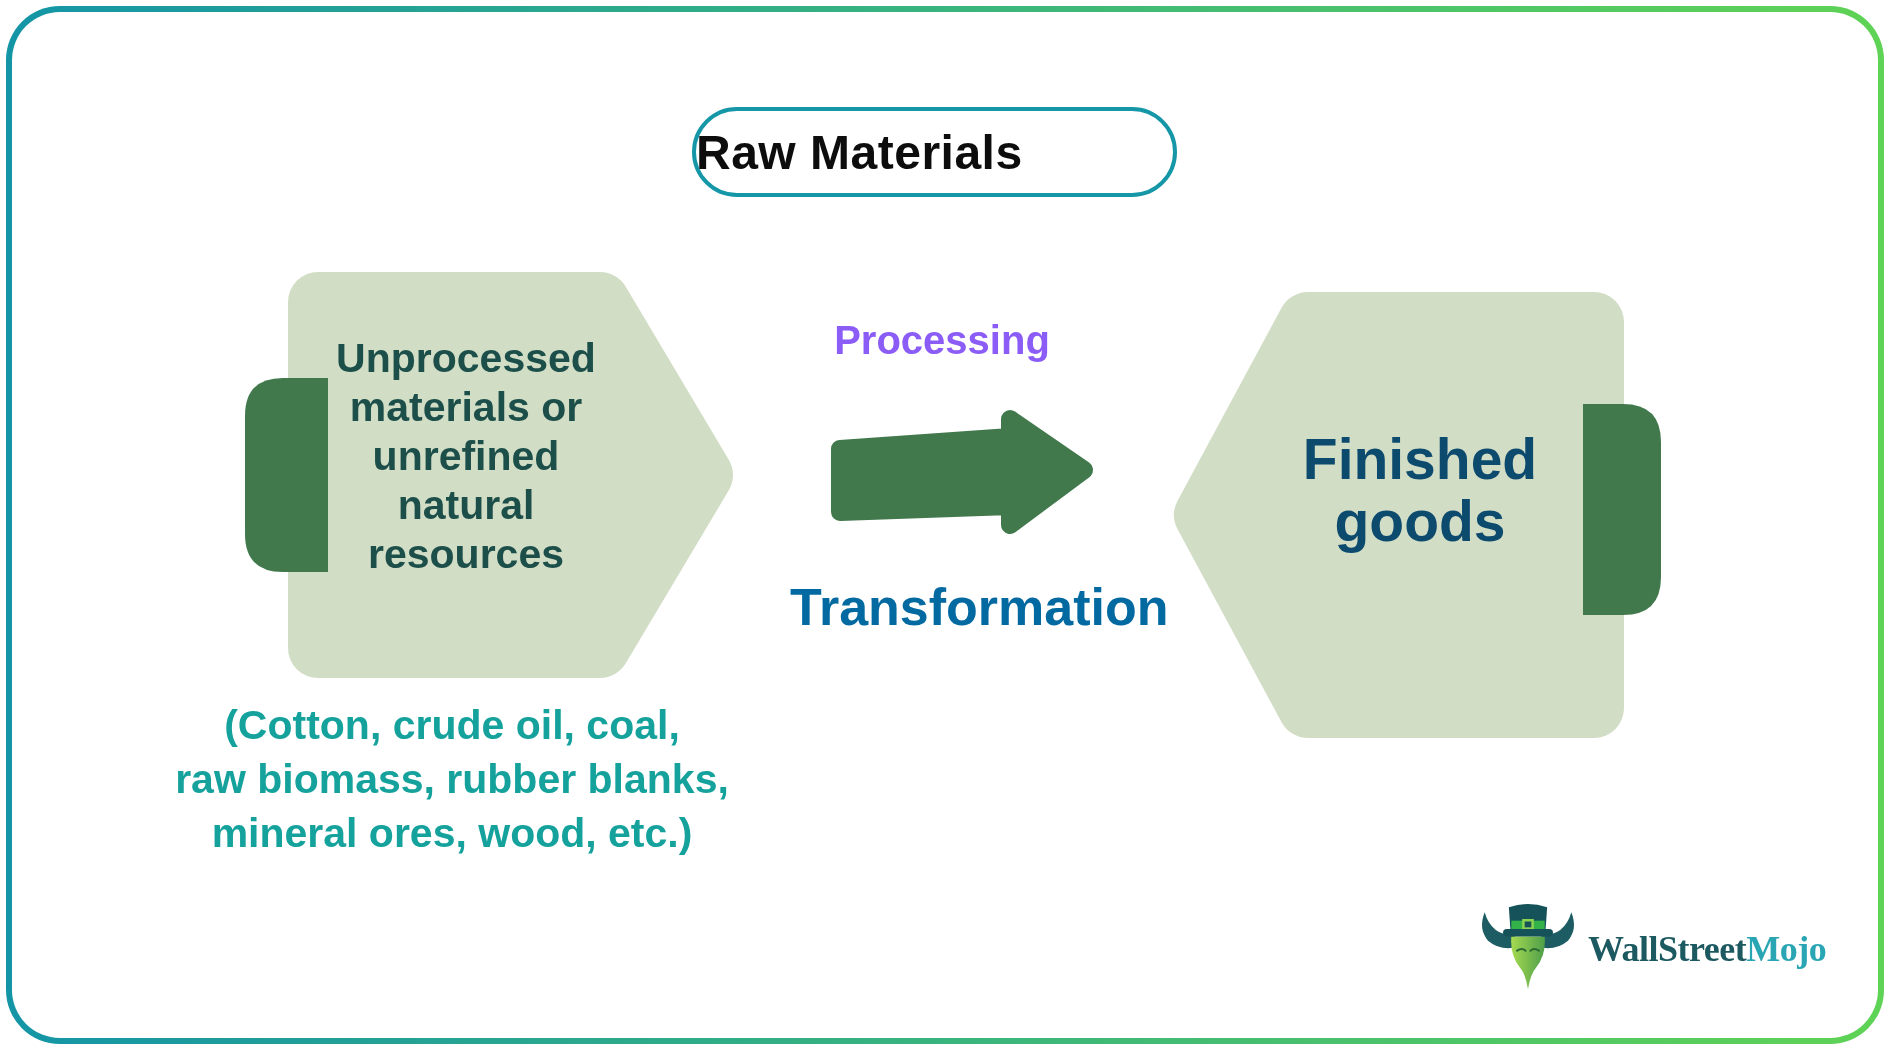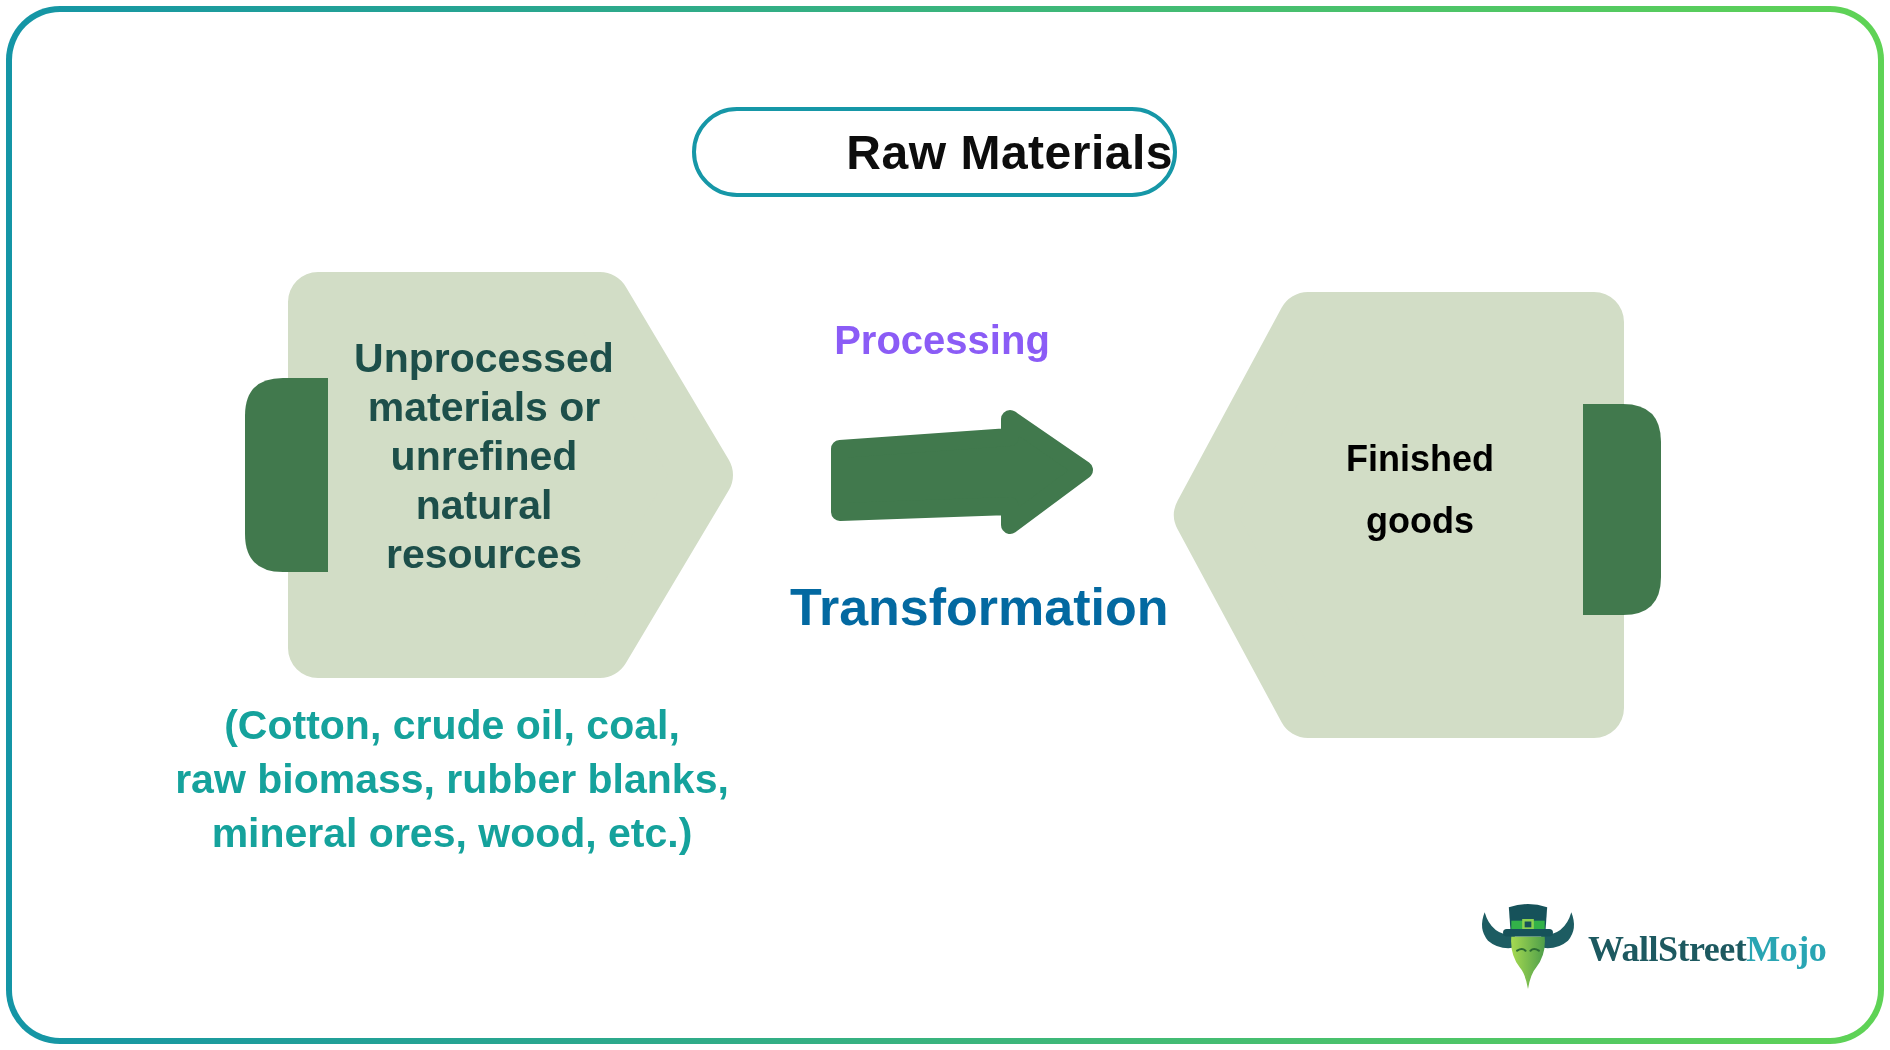--- a/index.html
+++ b/index.html
@@ -9,31 +9,31 @@
   }
   
   .frame { position:absolute; inset:6px; border-radius:54px;
            background:linear-gradient(90deg,#1495a6,#5fd355); }
   .frame-inner { position:absolute; inset:6px; border-radius:48px; background:#ffffff; }
 
   
   .title-pill {
     position:absolute; left:692px; top:107px; width:485px; height:90px;
     box-sizing:border-box; border:4px solid #1697a7; border-radius:47px;
-    display:flex; align-items:center; justify-content:flex-end; background:#ffffff;
+    display:flex; align-items:center; justify-content:flex-start; background:#ffffff;
   }
   .title-pill .title-text { font-size:48px; font-weight:700; color:#0d0d0d; letter-spacing:0.5px; }
 
   .diagram { position:absolute; left:0; top:0; }
 
   .txt { position:absolute; text-align:center; white-space:pre-line; font-weight:700; }
-  .source-label   { left:284px;  top:334px; width:400px; font-size:41px; line-height:49px; color:#1d4f4a; }
+  .source-label   { left:266px;  top:334px; width:400px; font-size:41px; line-height:49px; color:#1d4f4a; }
   .process-top    { left:782px;  top:315px; width:320px; font-size:40px; line-height:50px; color:#8b5cf6; }
   .process-bottom { left:790px;  top:582px; width:320px; font-size:52px; line-height:50px; color:#0369a1; }
-  .result-label   { left:1220px; top:428px; width:400px; font-size:36px; line-height:62px; color:#000000; }
+  .result-label   { left:1220px; top:428px; width:400px; font-size:57px; line-height:62px; color:#0c4a6e; }
   .examples       { left:132px;  top:698px; width:640px; font-size:41px; line-height:54px; color:#15a29c; }
 
   
   .logo { position:absolute; left:1478px; top:896px; height:105px;
           display:flex; align-items:center; gap:10px;font-family:Liberation Serif, serif; }
   .logo-text { font-size:36px; font-weight:700; letter-spacing:-0.5px; white-space:nowrap; }
   .logo-text .primary { color:#1d5960; }
   .logo-text .accent  { color:#29a5b3; }
 </style>
 </head>

